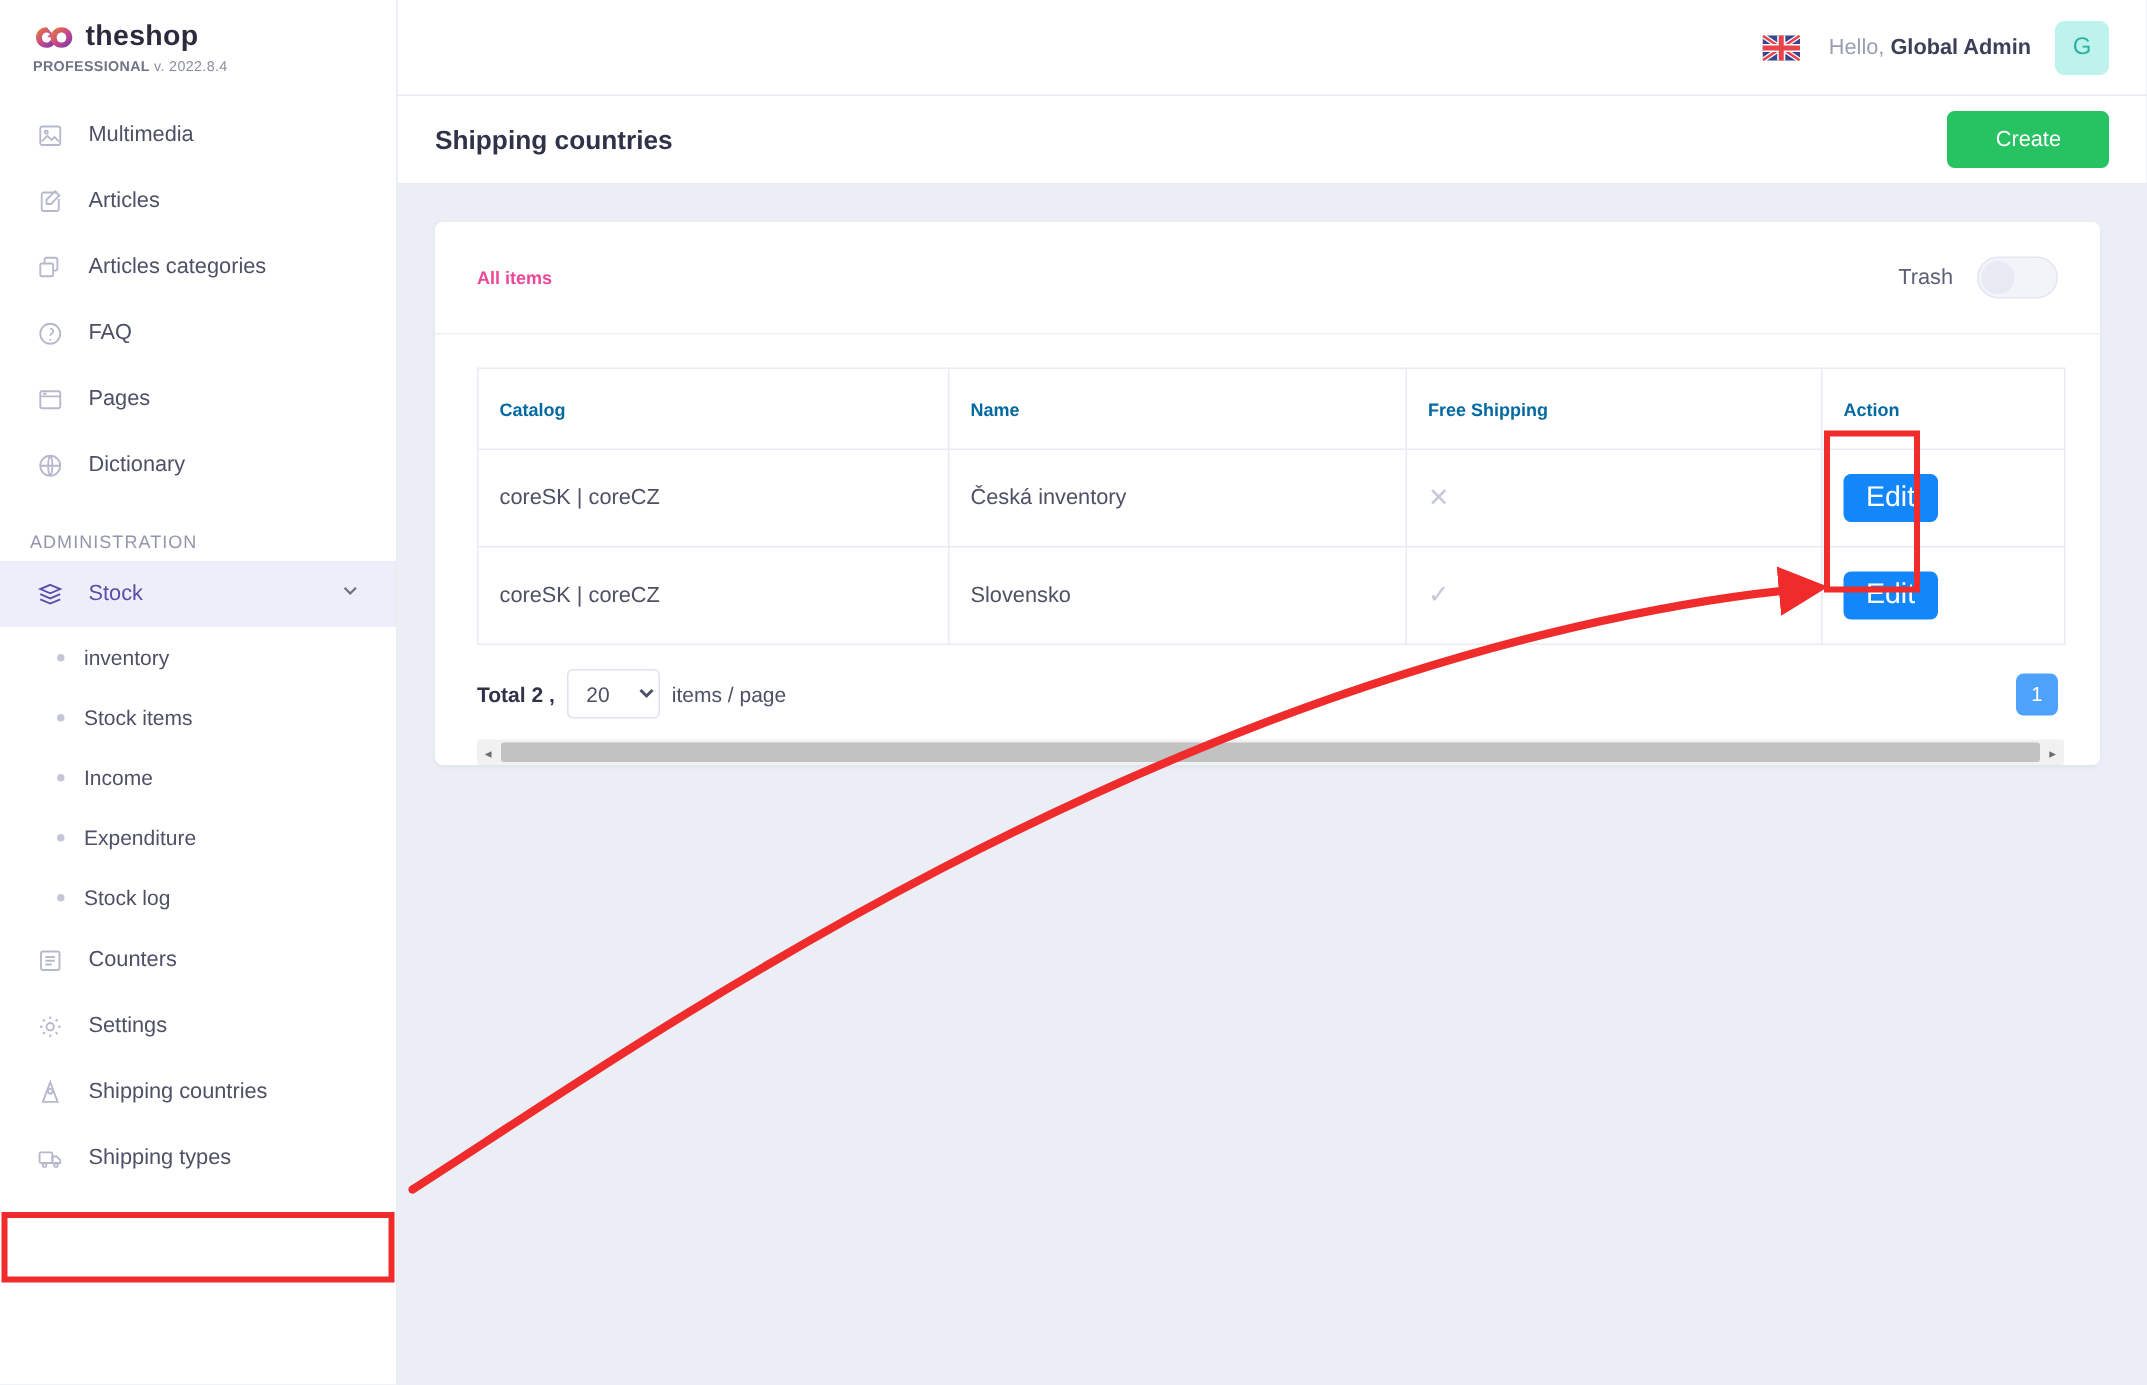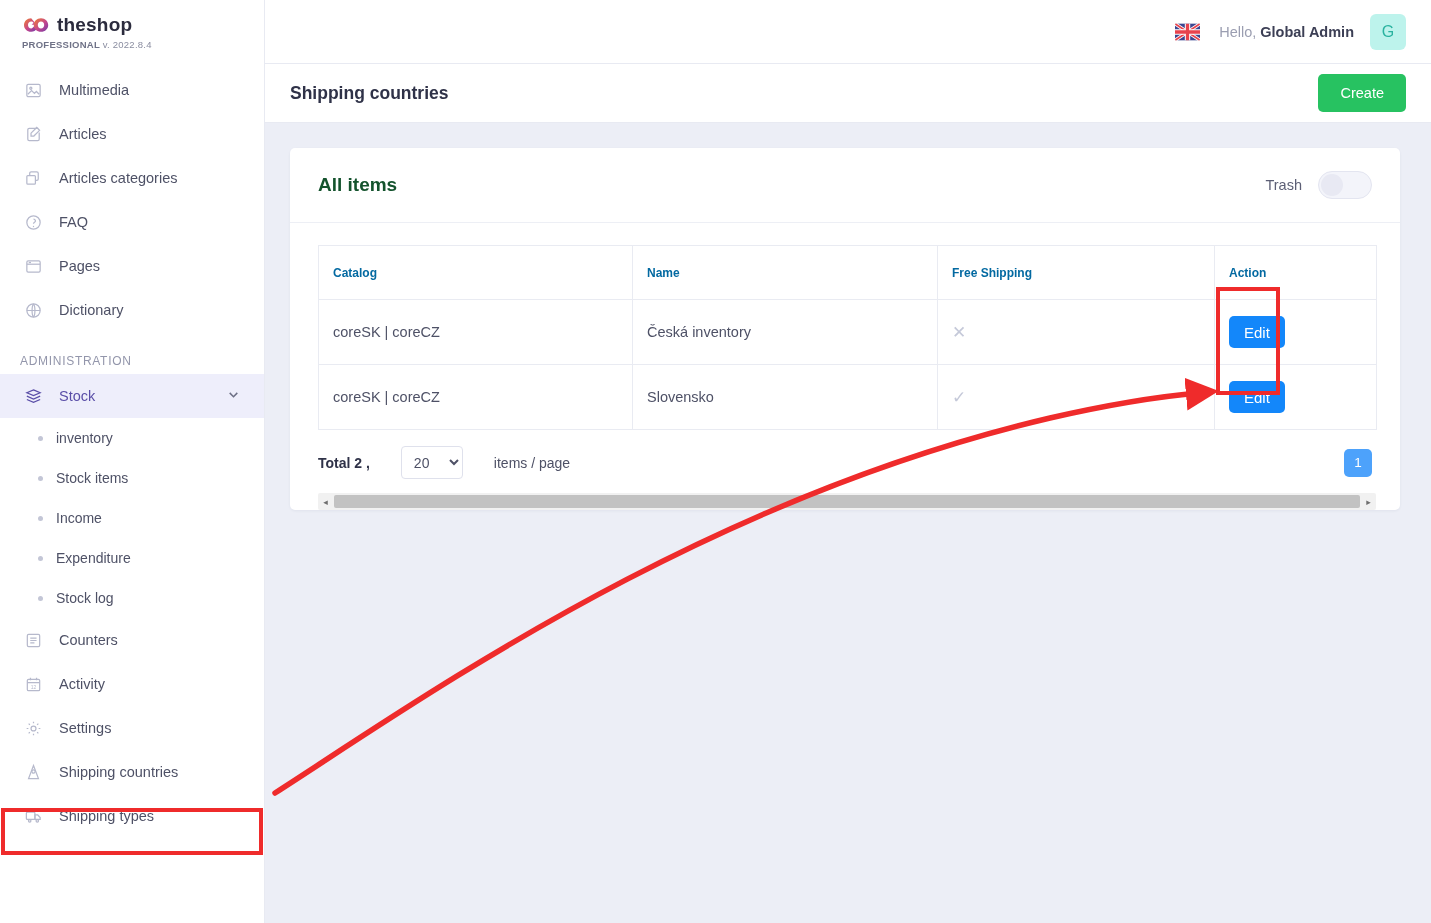--- a/index.html
+++ b/index.html
@@ -105,37 +105,37 @@
     height: 59px; background: #fff;
     border-bottom: 1px solid #e8eaf2;
     display: flex; align-items: center;
     padding: 0 25px 0 25px; flex: 0 0 59px;
   }
   .page-title { font-size: 17.5px; color: #2f3248; }
   .btn-create {
     margin-left: auto;
     background: #27c261; color: #fff;
     border: none; border-radius: 5px;
-    height: 38px; padding: 0 22px;
+    height: 38px; padding: 0 32px;
     font-size: 14.5px; cursor: pointer;
     font-family: inherit;
   }
 
   .content { flex: 1 1 auto; overflow: hidden; padding: 25px; background: #eceef6; }
 
   .card {
     background: #fff; border-radius: 5px;
     box-shadow: 0 1px 3px rgba(40,45,80,.06);
     width: 1110px;
   }
   .card-head {
     height: 75px; display: flex; align-items: center;
     padding: 0 28px; border-bottom: 1px solid #edeff5;
   }
-  .card-title { font-size: 19px; color: #14532d; }
+  .card-title { font-size: 12px; color: #ec4899; }
   .trash-wrap { margin-left: auto; display: flex; align-items: center; gap: 16px; }
   .trash-lbl { font-size: 14.5px; color: #5c5f75; }
   .toggle {
     width: 54px; height: 28px; border-radius: 14px;
     background: #f3f4fa; border: 1px solid #e3e5f0;
     position: relative; cursor: pointer;
   }
   .toggle .knob {
     position: absolute; top: 2px; left: 2px;
     width: 22px; height: 22px; border-radius: 50%;
@@ -161,28 +161,27 @@
   }
   .col-catalog { width: 314px; }
   .col-name    { width: 305px; }
   .col-free    { width: 277px; }
   .col-action  { width: 162px; }
   .mark { color: #c5c9d9; font-size: 17px; line-height: 1; }
   .btn-edit {
     background: #1387fa; color: #fff;
     border: none; border-radius: 5px;
     height: 32px; padding: 0 15px;
-    font-size: 15px; cursor: pointer;
+    font-size: 19px; cursor: pointer;
     font-family: inherit;
   }
 
   .footer-row {
     display: flex; align-items: center;
     padding: 16px 28px 10px 28px;
-    gap: 23px;
   }
   .total-txt { font-size: 14px; color: #2f3248; font-weight: bold; }
   .per-select {
     margin: 0 8px;
     height: 33px; width: 62px;
     border: 1px solid #dfe1ec; border-radius: 4px;
     background: #fff; color: #4e5166;
     font-size: 14px; font-family: inherit;
     padding-left: 8px; cursor: pointer;
   }
@@ -349,30 +348,20 @@
       <div class="nav-item">
         <span class="ico">
           <svg width="19" height="19" viewBox="0 0 20 20" fill="none" stroke="currentColor" stroke-width="1.3">
             <rect x="3.5" y="3.5" width="13" height="13" rx="1.4"></rect>
             <path d="M6.6 7.4h6.6M6.6 10h6.6M6.6 12.6h4.4"></path>
           </svg>
         </span>
         <span class="lbl">Counters</span>
       </div>
 
-      <div class="nav-item">
-        <span class="ico">
-          <svg width="19" height="19" viewBox="0 0 20 20" fill="none" stroke="currentColor" stroke-width="1.3">
-            <rect x="3.5" y="4.5" width="13" height="12" rx="1.3"></rect>
-            <path d="M3.5 8h13M6.8 3v2.6M13.2 3v2.6"></path>
-            <text x="10" y="14.4" font-size="5.2" text-anchor="middle" fill="currentColor" stroke="none" font-family="Liberation Sans, sans-serif">12</text>
-          </svg>
-        </span>
-        <span class="lbl">Activity</span>
-      </div>
 
       <div class="nav-item">
         <span class="ico">
           <svg width="19" height="19" viewBox="0 0 20 20" fill="none" stroke="currentColor" stroke-width="1.3">
             <circle cx="10" cy="10" r="2.6"></circle>
             <path d="M10 2.8v1.8M10 15.4v1.8M2.8 10h1.8M15.4 10h1.8M4.9 4.9l1.3 1.3M13.8 13.8l1.3 1.3M15.1 4.9l-1.3 1.3M6.2 13.8l-1.3 1.3"></path>
           </svg>
         </span>
         <span class="lbl">Settings</span>
       </div>

